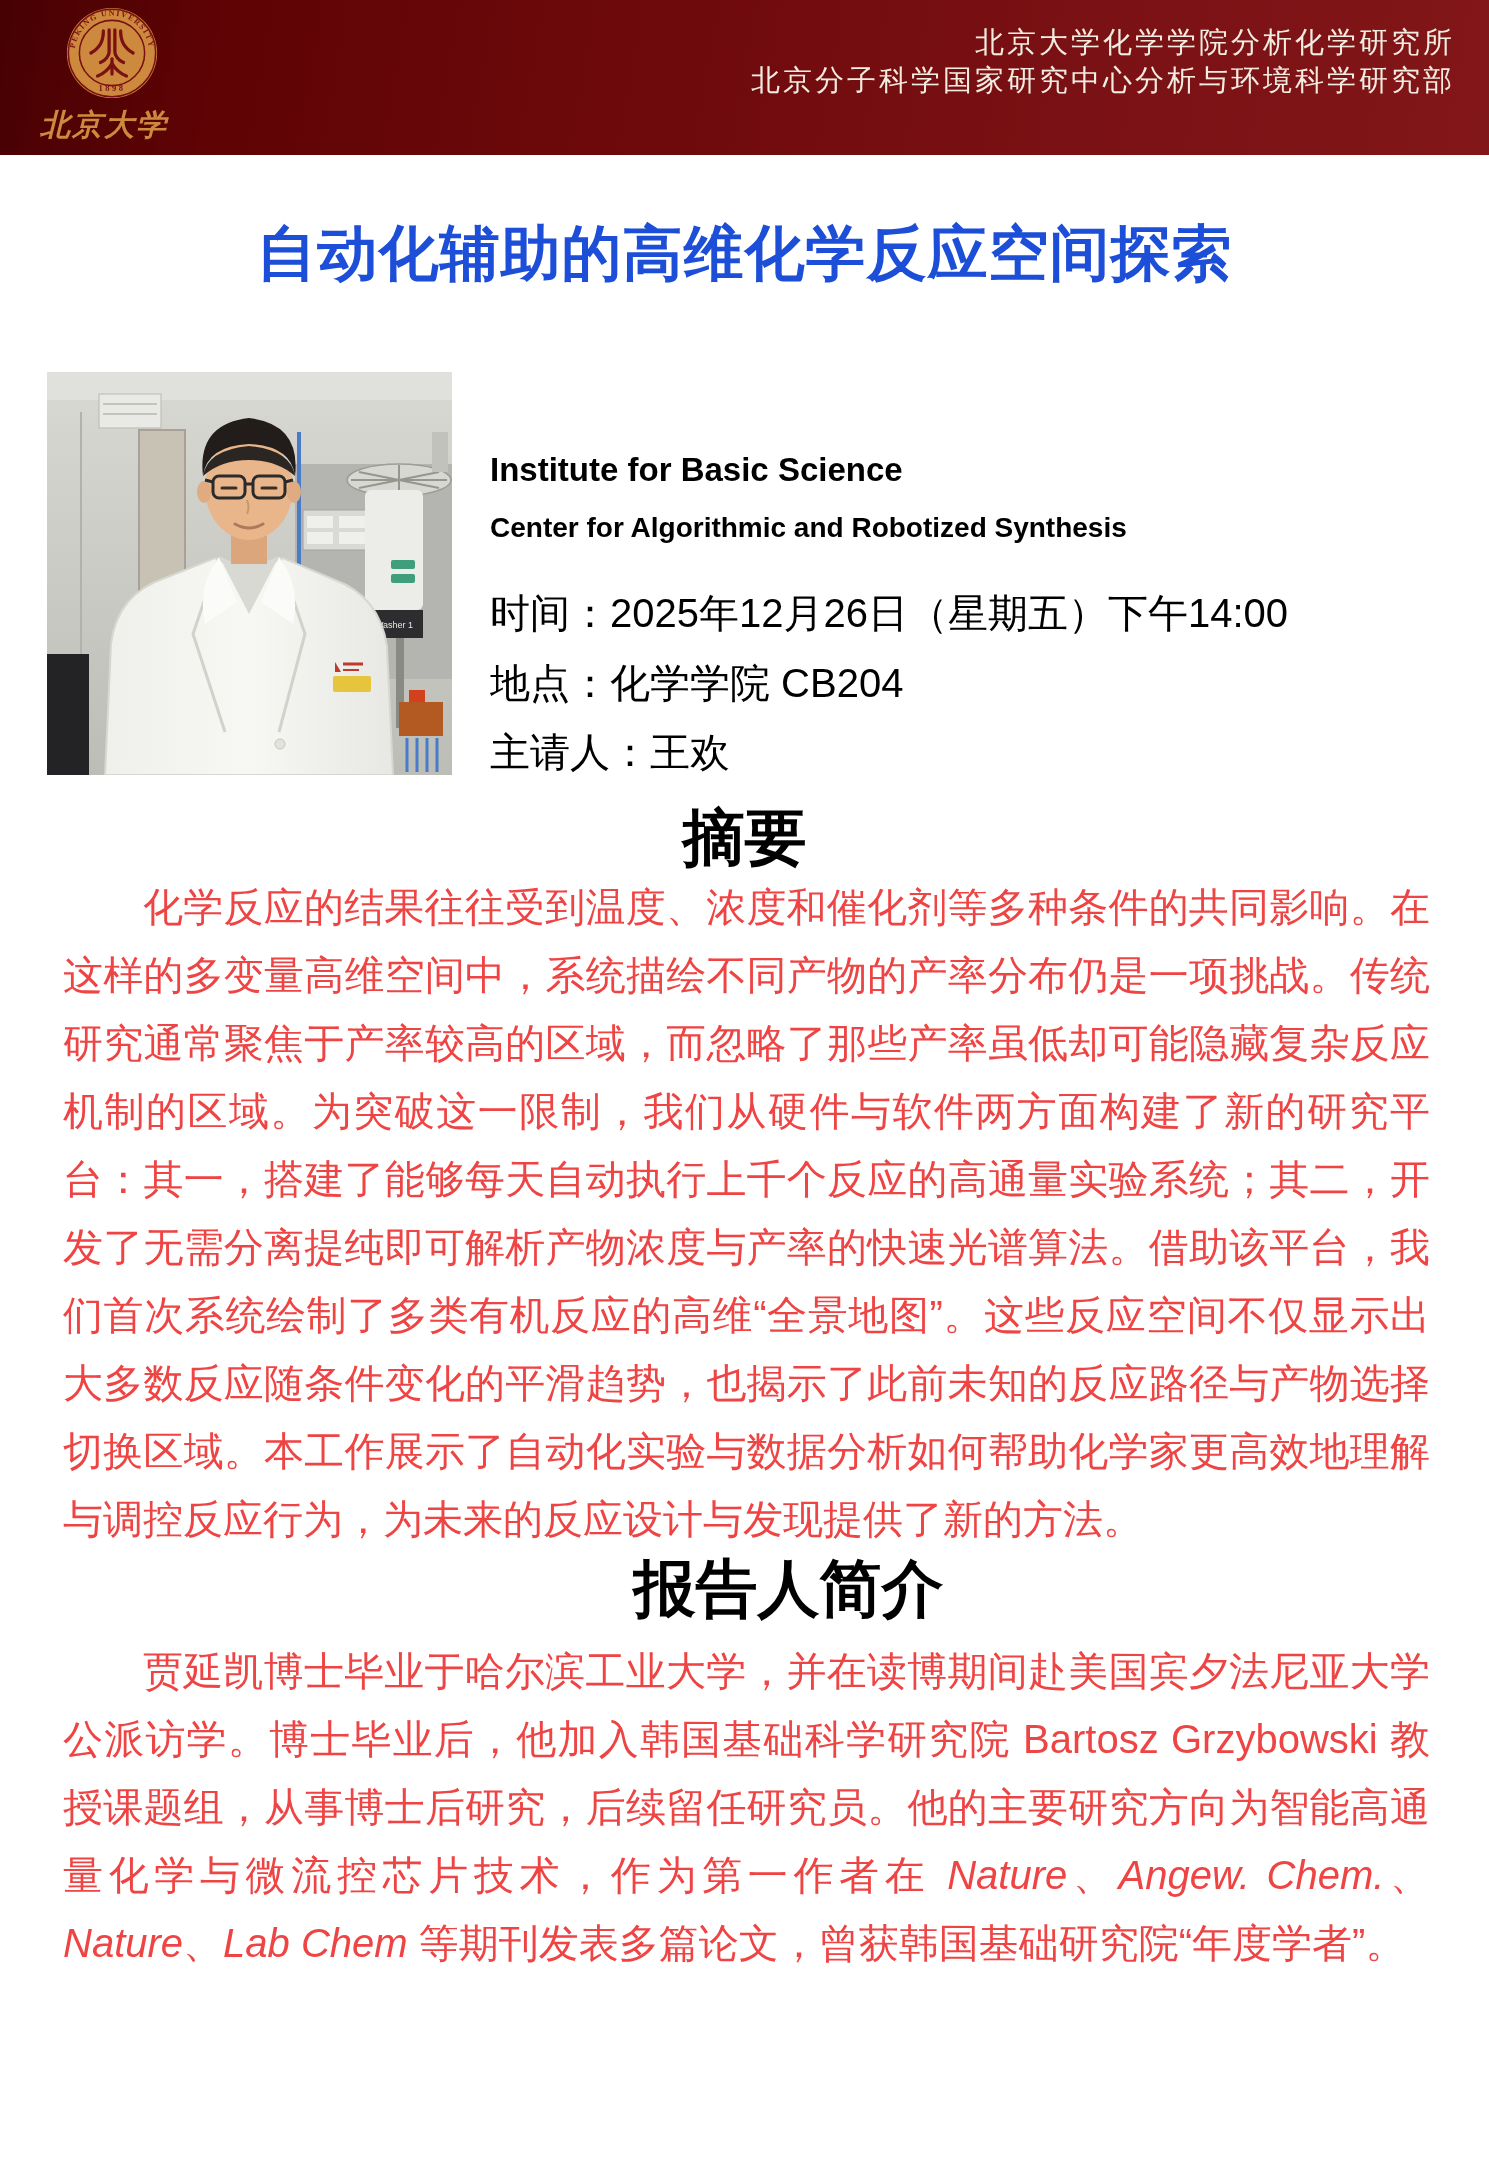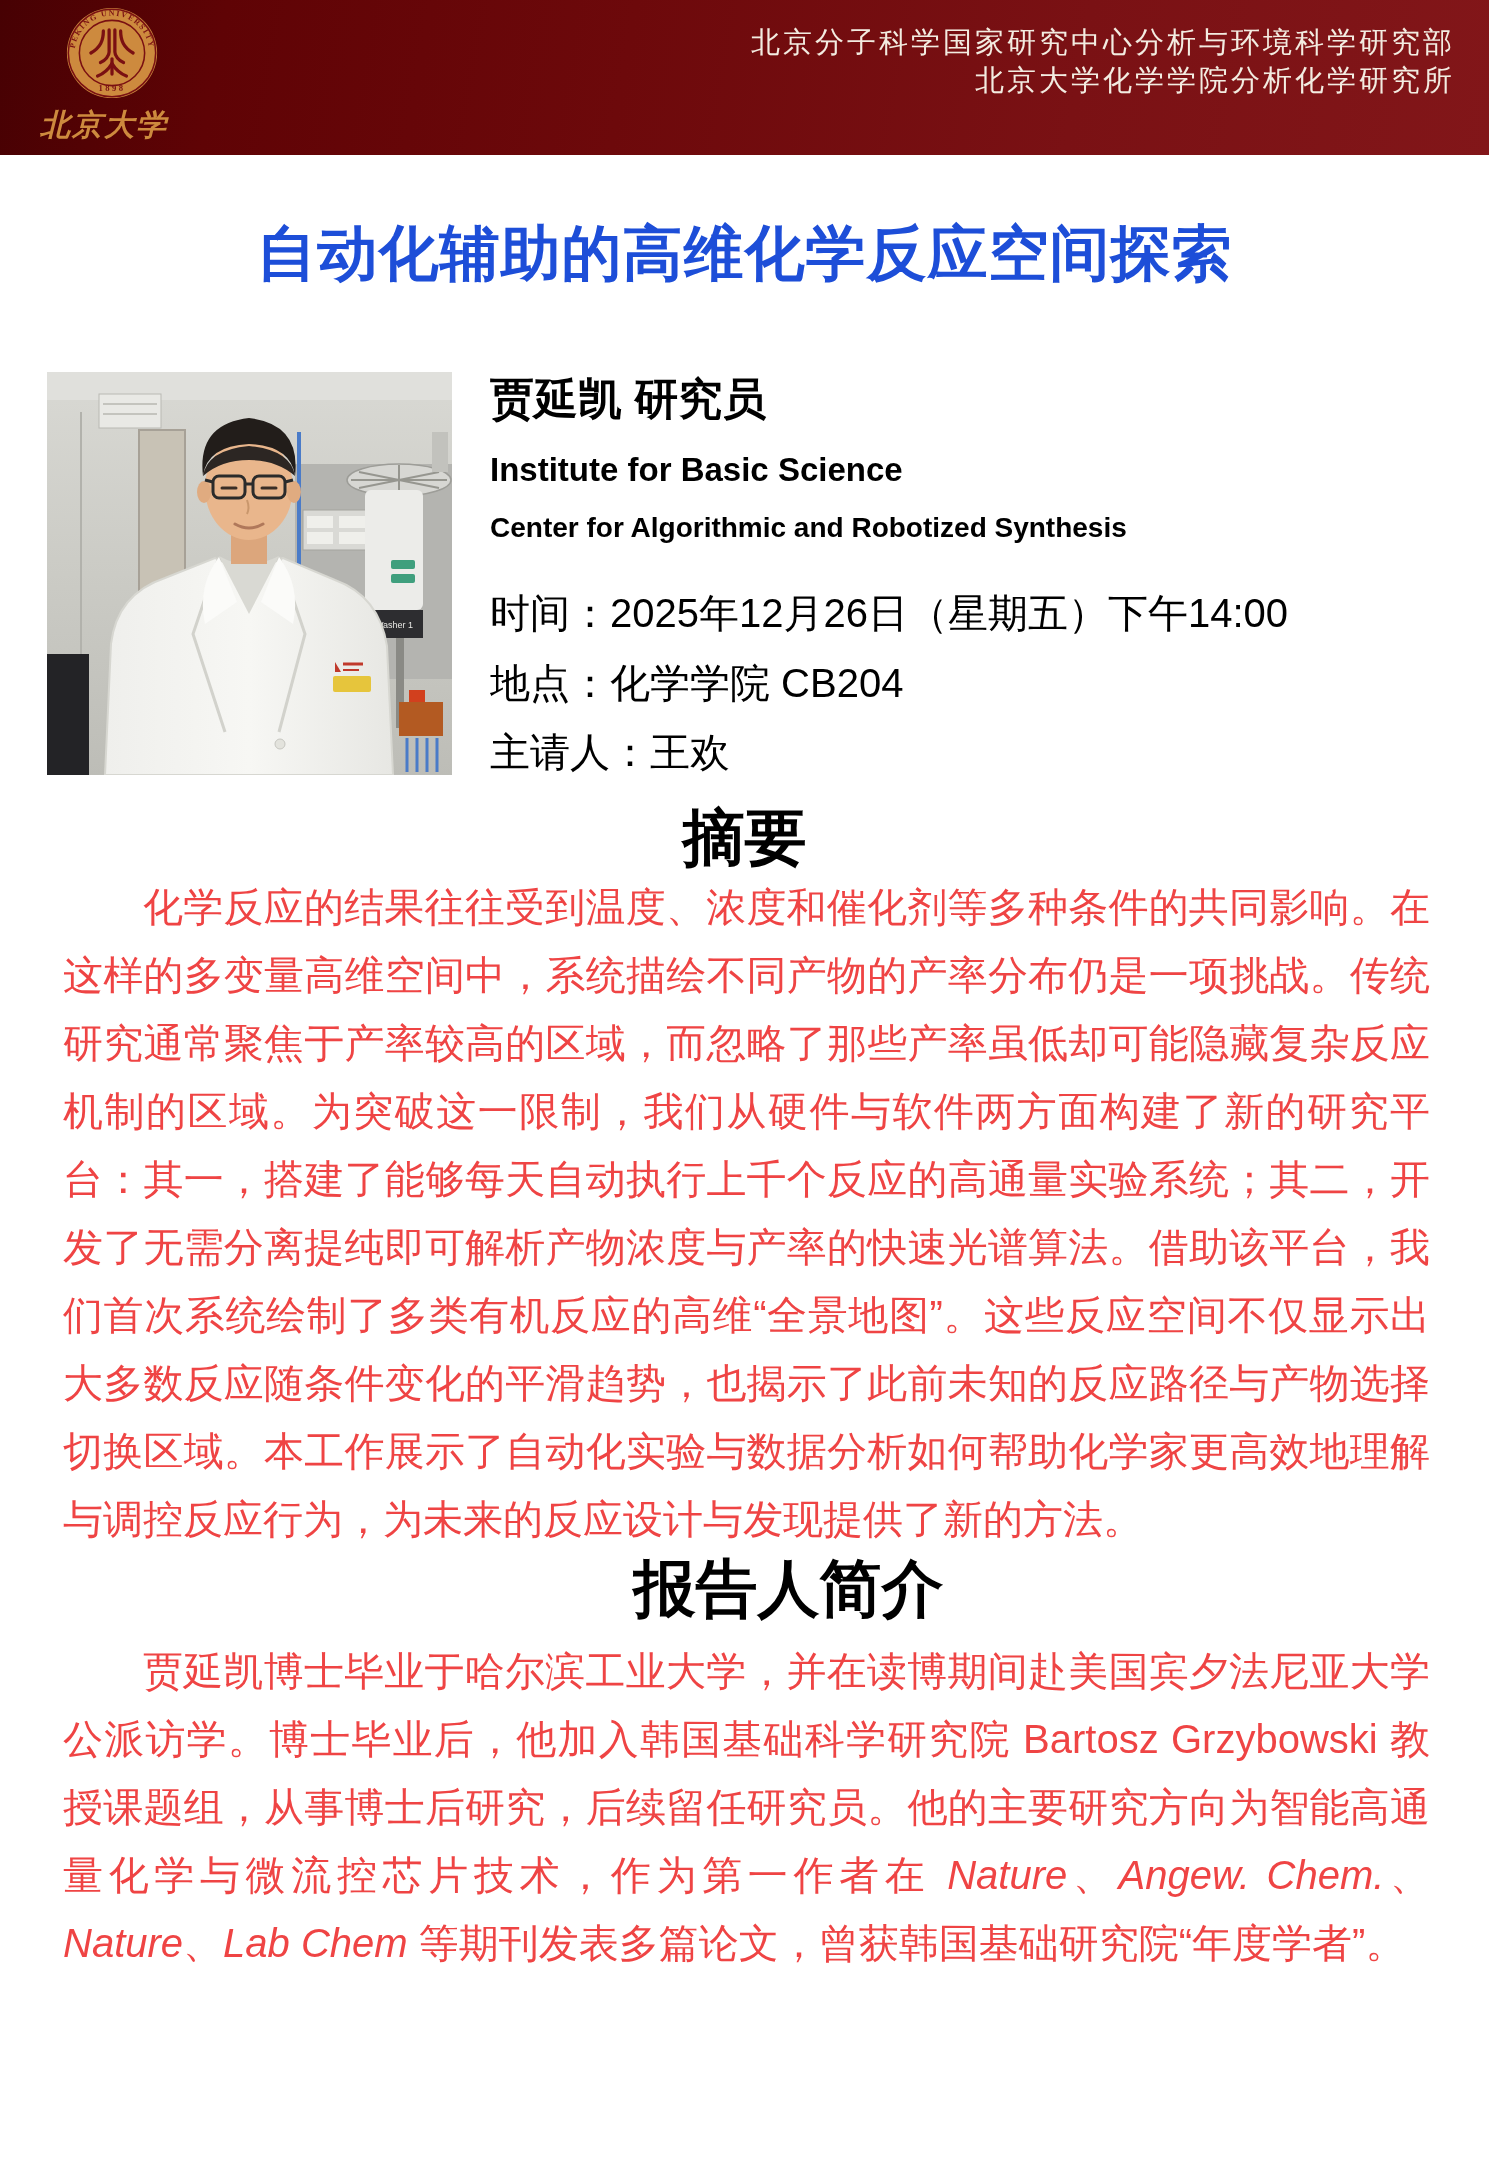--- a/index.html
+++ b/index.html
@@ -78,22 +78,22 @@
         <path d="M53,26 v23 c0,4 4,9 9,11"></path>
         <path d="M50,56 v16"></path>
         <path d="M50,61 c-5,8 -10,11 -15,13"></path>
         <path d="M50,61 c5,8 10,11 15,13"></path>
       </g>
     </svg>
 
     <div class="seal-wordmark">北京大学</div>
 
     <div class="org-lines">
+      <div>北京大学化学学院分析化学研究所</div>
       <div>北京分子科学国家研究中心分析与环境科学研究部</div>
-      <div>北京大学化学学院分析化学研究所</div>
     </div>
   </div>
 
   <div class="poster-title">自动化辅助的高维化学反应空间探索</div>
 
   <svg class="photo" viewBox="0 0 405 403" preserveAspectRatio="none">
     <defs>
       <linearGradient id="wallG" x1="0" y1="0" x2="0" y2="1">
         <stop offset="0" stop-color="#d9d9d4"></stop>
         <stop offset="0.5" stop-color="#cbcbc5"></stop>
@@ -186,21 +186,20 @@
       <line x1="238" y1="110" x2="246" y2="108"></line>
     </g>
 
     <line x1="175" y1="116" x2="189" y2="116" stroke="#3a2e26" stroke-width="3" stroke-linecap="round"></line>
     <line x1="215" y1="116" x2="229" y2="116" stroke="#3a2e26" stroke-width="3" stroke-linecap="round"></line>
     <path d="M200,128 q3,8 0,14" fill="none" stroke="#c9976c" stroke-width="2"></path>
     <path d="M188,152 q14,8 28,0" fill="none" stroke="#b0785a" stroke-width="3" stroke-linecap="round"></path>
   </svg>
 
   <div class="info">
-    <div class="speaker-name">贾延凯 研究员</div>
     <div class="affil1">Institute for Basic Science</div>
     <div class="affil2">Center for Algorithmic and Robotized Synthesis</div>
     <div class="detail-time">时间：2025年12月26日（星期五）下午14:00</div>
     <div class="detail-loc">地点：化学学院 CB204</div>
     <div class="detail-host">主请人：王欢</div>
   </div>
 
   <div class="sec-heading abstract-heading">摘要</div>
   <div class="para abstract-body">化学反应的结果往往受到温度、浓度和催化剂等多种条件的共同影响。在这样的多变量高维空间中，系统描绘不同产物的产率分布仍是一项挑战。传统研究通常聚焦于产率较高的区域，而忽略了那些产率虽低却可能隐藏复杂反应机制的区域。为突破这一限制，我们从硬件与软件两方面构建了新的研究平台：其一，搭建了能够每天自动执行上千个反应的高通量实验系统；其二，开发了无需分离提纯即可解析产物浓度与产率的快速光谱算法。借助该平台，我们首次系统绘制了多类有机反应的高维“全景地图”。这些反应空间不仅显示出大多数反应随条件变化的平滑趋势，也揭示了此前未知的反应路径与产物选择切换区域。本工作展示了自动化实验与数据分析如何帮助化学家更高效地理解与调控反应行为，为未来的反应设计与发现提供了新的方法。</div>
 

